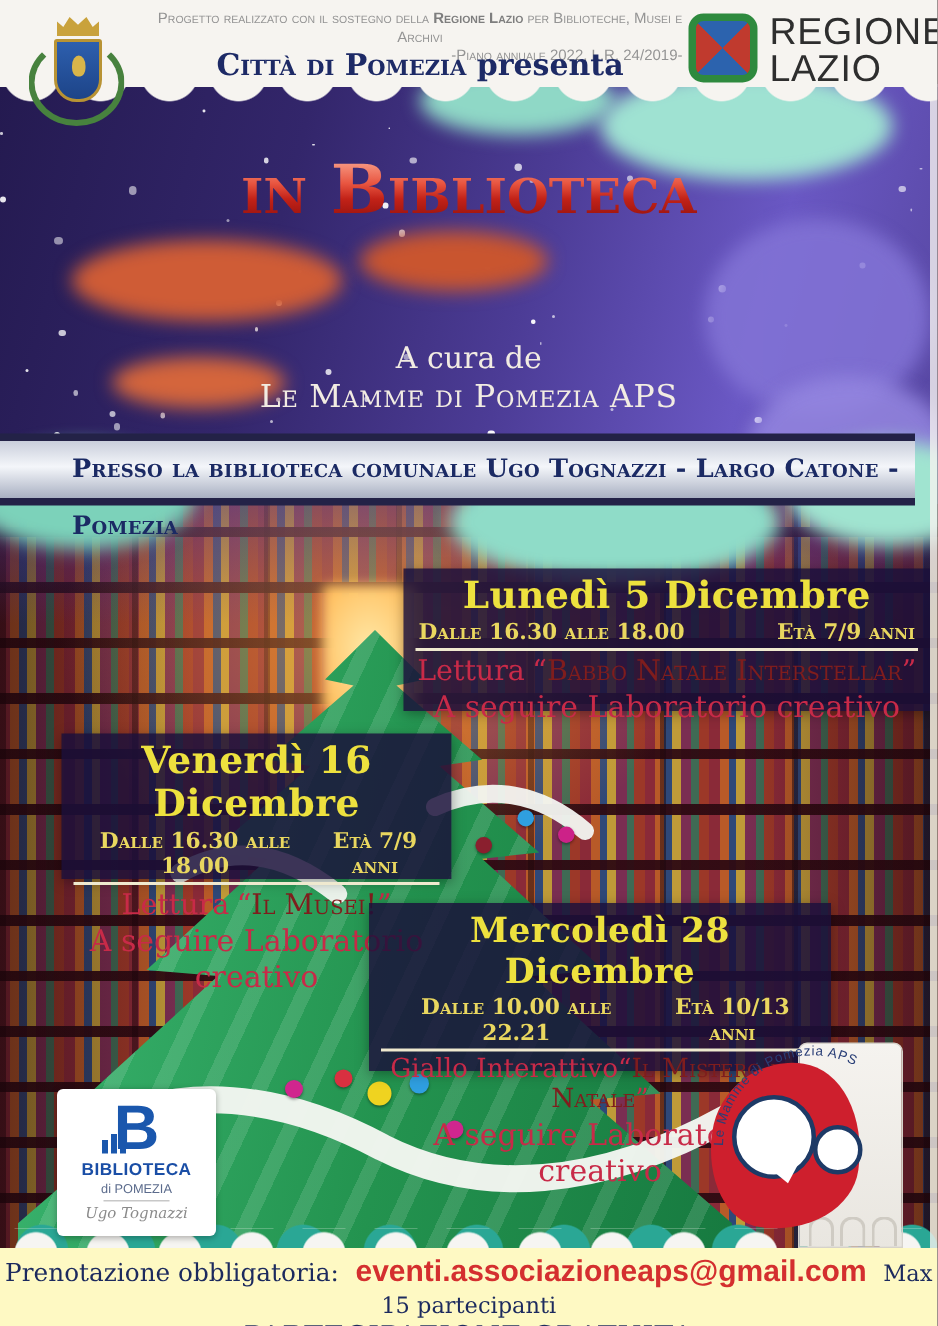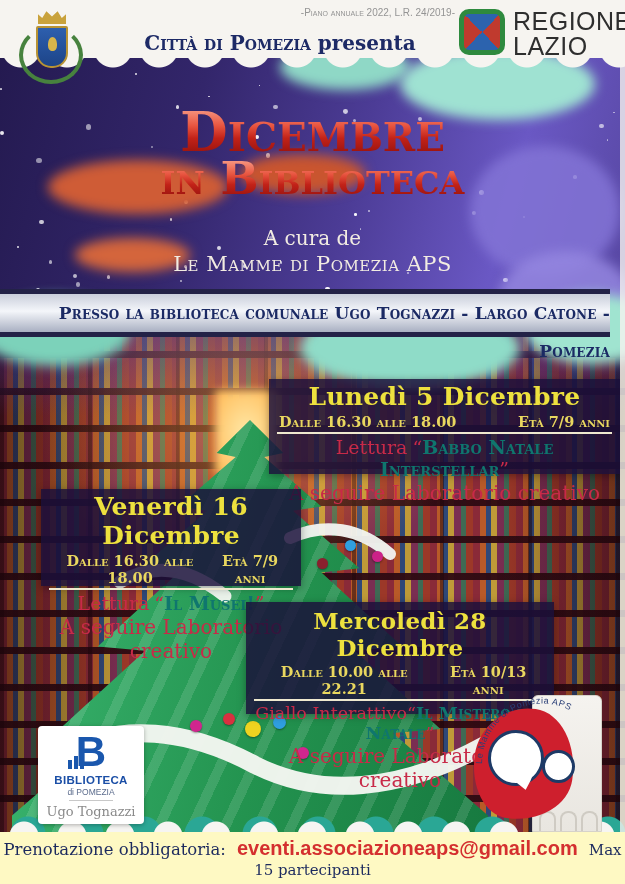--- a/index.html
+++ b/index.html
@@ -95,53 +95,53 @@
       background:linear-gradient(180deg,#f9a28c 0%,#e85540 38%,#c22218 62%,#8e0f0c 100%);
       -webkit-background-clip:text;background-clip:text;color:transparent;}
   .curated{position:absolute;left:0;right:0;top:226px;z-index:5;text-align:center;color:#f2ece2;}
   .curated .l1{font-size:20px;}
   .curated .l2{font-size:21px;font-variant:small-caps;letter-spacing:.5px;margin-top:2px;}
 
   
   .banner{position:absolute;left:0;right:15px;top:289px;height:38px;z-index:20;
     border-top:5px solid #232247;border-bottom:5px solid #232247;
     background:linear-gradient(180deg,#c9cedb 0%,#f4f6fa 45%,#a9b0c2 100%);
-    line-height:38px;text-align:right;font-variant:small-caps;font-weight:bold;
-    font-size:17px;color:#1b2a64;letter-spacing:.2px;}
+    line-height:38px;text-align:left;font-variant:small-caps;font-weight:bold;
+    font-size:17px;color:#1b2a64;letter-spacing:.2px;padding-left:48px;}
 
   
   .event{position:absolute;z-index:10;background:rgba(26,16,58,.84);text-align:center;
          box-shadow:0 2px 8px rgba(0,0,0,.35);}
   .e1{left:269px;top:379px;width:351px;height:95px;}
   .e2{left:41px;top:489px;width:260px;height:97px;}
   .e3{left:246px;top:602px;width:308px;height:112px;}
   .ev-title{font-size:25px;font-weight:bold;color:#ede13e;margin-top:3px;letter-spacing:.3px;}
   .e3 .ev-title{font-size:23px;margin-top:5px;}
   .ev-row{display:flex;justify-content:space-between;padding:0 10px;font-size:14.5px;
           font-weight:bold;font-variant:small-caps;color:#e9d75f;margin-top:2px;}
   .ev-line{height:2px;background:#efe9cf;margin:2px 8px 2px;}
   .ev-act{font-size:19px;color:#c82a48;}
   .e3 .ev-act{font-size:17.5px;}
   .act-label{margin-right:5px;}
   .e3 .act-label{margin-right:0;}
-  .act-name{color:#0f766e;font-weight:bold;font-variant:small-caps;margin-top:32px;}
+  .act-name{color:#7f1d1d;font-weight:normal;font-variant:small-caps;margin-top:32px;}
   .ev-follow{font-size:20px;color:#c82a48;margin-top:1px;}
 
   
   .bib-card{position:absolute;left:38px;top:726px;width:106px;height:98px;background:#fff;
             border-radius:4px;z-index:12;text-align:center;
             font-family:"Liberation Sans",sans-serif;box-shadow:0 1px 4px rgba(0,0,0,.3);}
   .bib-icon{position:relative;height:44px;margin-top:4px;}
   .bib-b{font-size:42px;font-weight:bold;color:#1a57ad;line-height:44px;}
   .bib-bars{position:absolute;left:30px;bottom:5px;display:flex;gap:2px;align-items:flex-end;}
   .bib-bars i{display:block;width:4px;background:#1a57ad;}
   .bib-name{font-size:11.5px;font-weight:bold;color:#1a4ea6;letter-spacing:.3px;}
   .bib-loc{font-size:8.5px;color:#5b6b8c;margin-top:1px;}
   .bib-rule{width:44px;height:1px;background:#c8c8c8;margin:3px auto;}
-  .bib-script{font-family:"DejaVu Serif",serif;font-size:13px;color:#8a8a8a;}
+  .bib-script{font-family:"DejaVu Serif",serif;font-style:italic;font-size:10px;color:#8a8a8a;}
 
   
   .mamme{position:absolute;left:468px;top:690px;width:152px;height:142px;z-index:12;}
   .tower{position:absolute;left:64px;top:5px;width:70px;height:137px;
          background:linear-gradient(#f5f3ef,#e9e6e0);border:1px solid #d6d2ca;
          border-radius:6px 6px 0 0;box-sizing:border-box;}
   .tower .arches{position:absolute;bottom:0;left:6px;display:flex;gap:4px;}
   .tower .arches i{display:block;width:13px;height:18px;border:2px solid #cfcbc3;border-bottom:none;
          border-radius:8px 8px 0 0;}
   .blob{position:absolute;left:6px;top:18px;width:100px;height:112px;background:#ce1f2d;
@@ -260,38 +260,38 @@
   <div class="orn" style="left:273px;top:716px;width:13px;height:13px;background:#2f9fe0;"></div>
   <div class="orn" style="left:297px;top:747px;width:12px;height:12px;background:#d0268e;"></div>
 
   <div class="wave-teal"></div>
   <div class="wave-white"></div>
   <div class="edge-right"></div>
 
   <div class="topbar"></div>
   <div class="snow"></div>
   <div class="support">
+    <div class="l1"><span>Progetto realizzato con il sostegno della </span><b>Regione Lazio</b><span> per Biblioteche, Musei e Archivi</span></div>
     <div class="l2">-Piano annuale 2022, L.R. 24/2019-</div>
   </div>
   <div class="presents">
     <span>Città di Pomezia</span><span class="verb"> presenta</span>
   </div>
   <div class="crest">
     <div class="laurel"></div>
     <div class="shield"></div>
     <div class="crown"></div>
   </div>
   <div class="rl-emblem"></div>
   <div class="rl-text">
     <div>REGIONE</div>
     <div>LAZIO</div>
   </div>
 
   <div class="hero-title">
-    <div class="t1">Dicembre</div>
     <div class="t2">in Biblioteca</div>
   </div>
   <div class="curated">
     <div class="l1">A cura de</div>
     <div class="l2">Le Mamme di Pomezia APS</div>
   </div>
 
   <div class="banner">Presso la biblioteca comunale Ugo Tognazzi - Largo Catone - Pomezia</div>
 
   <div class="event e1">

